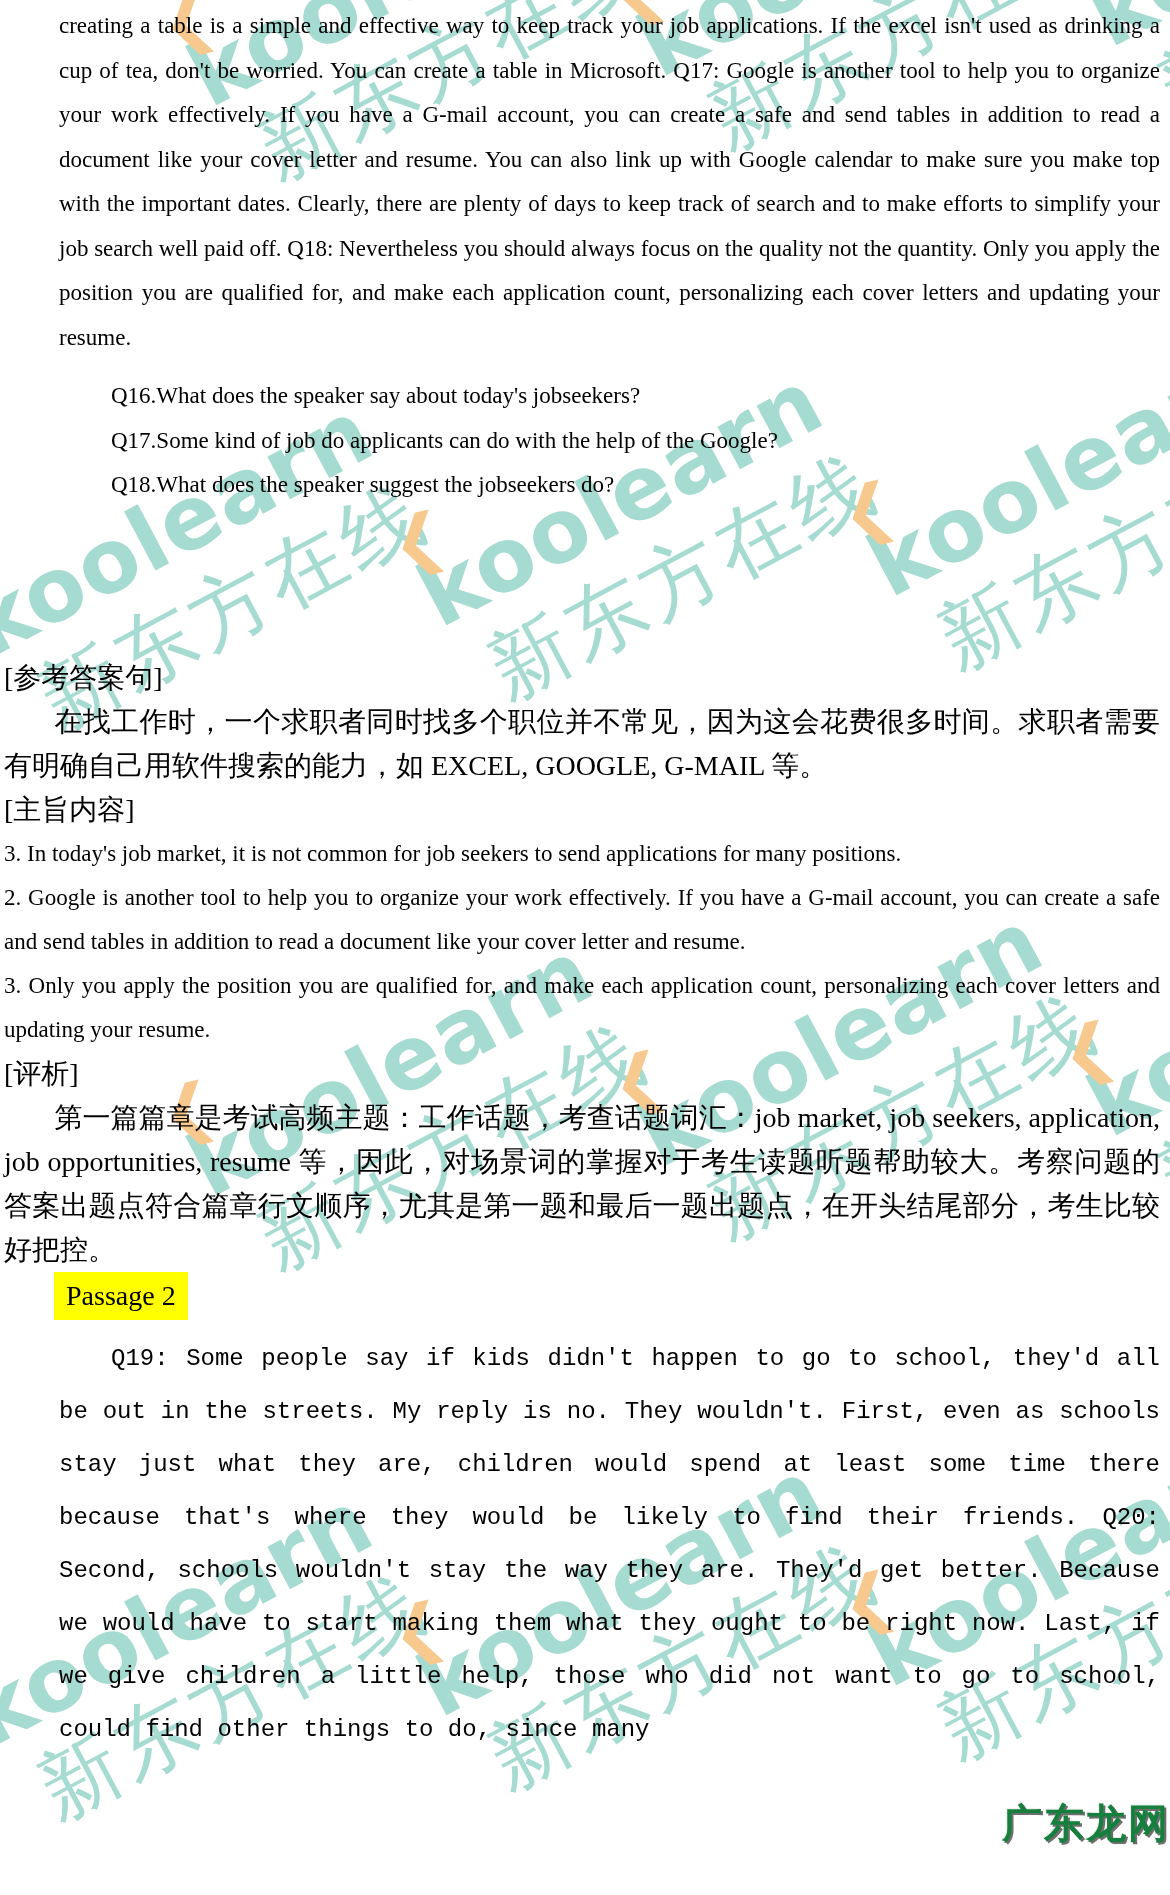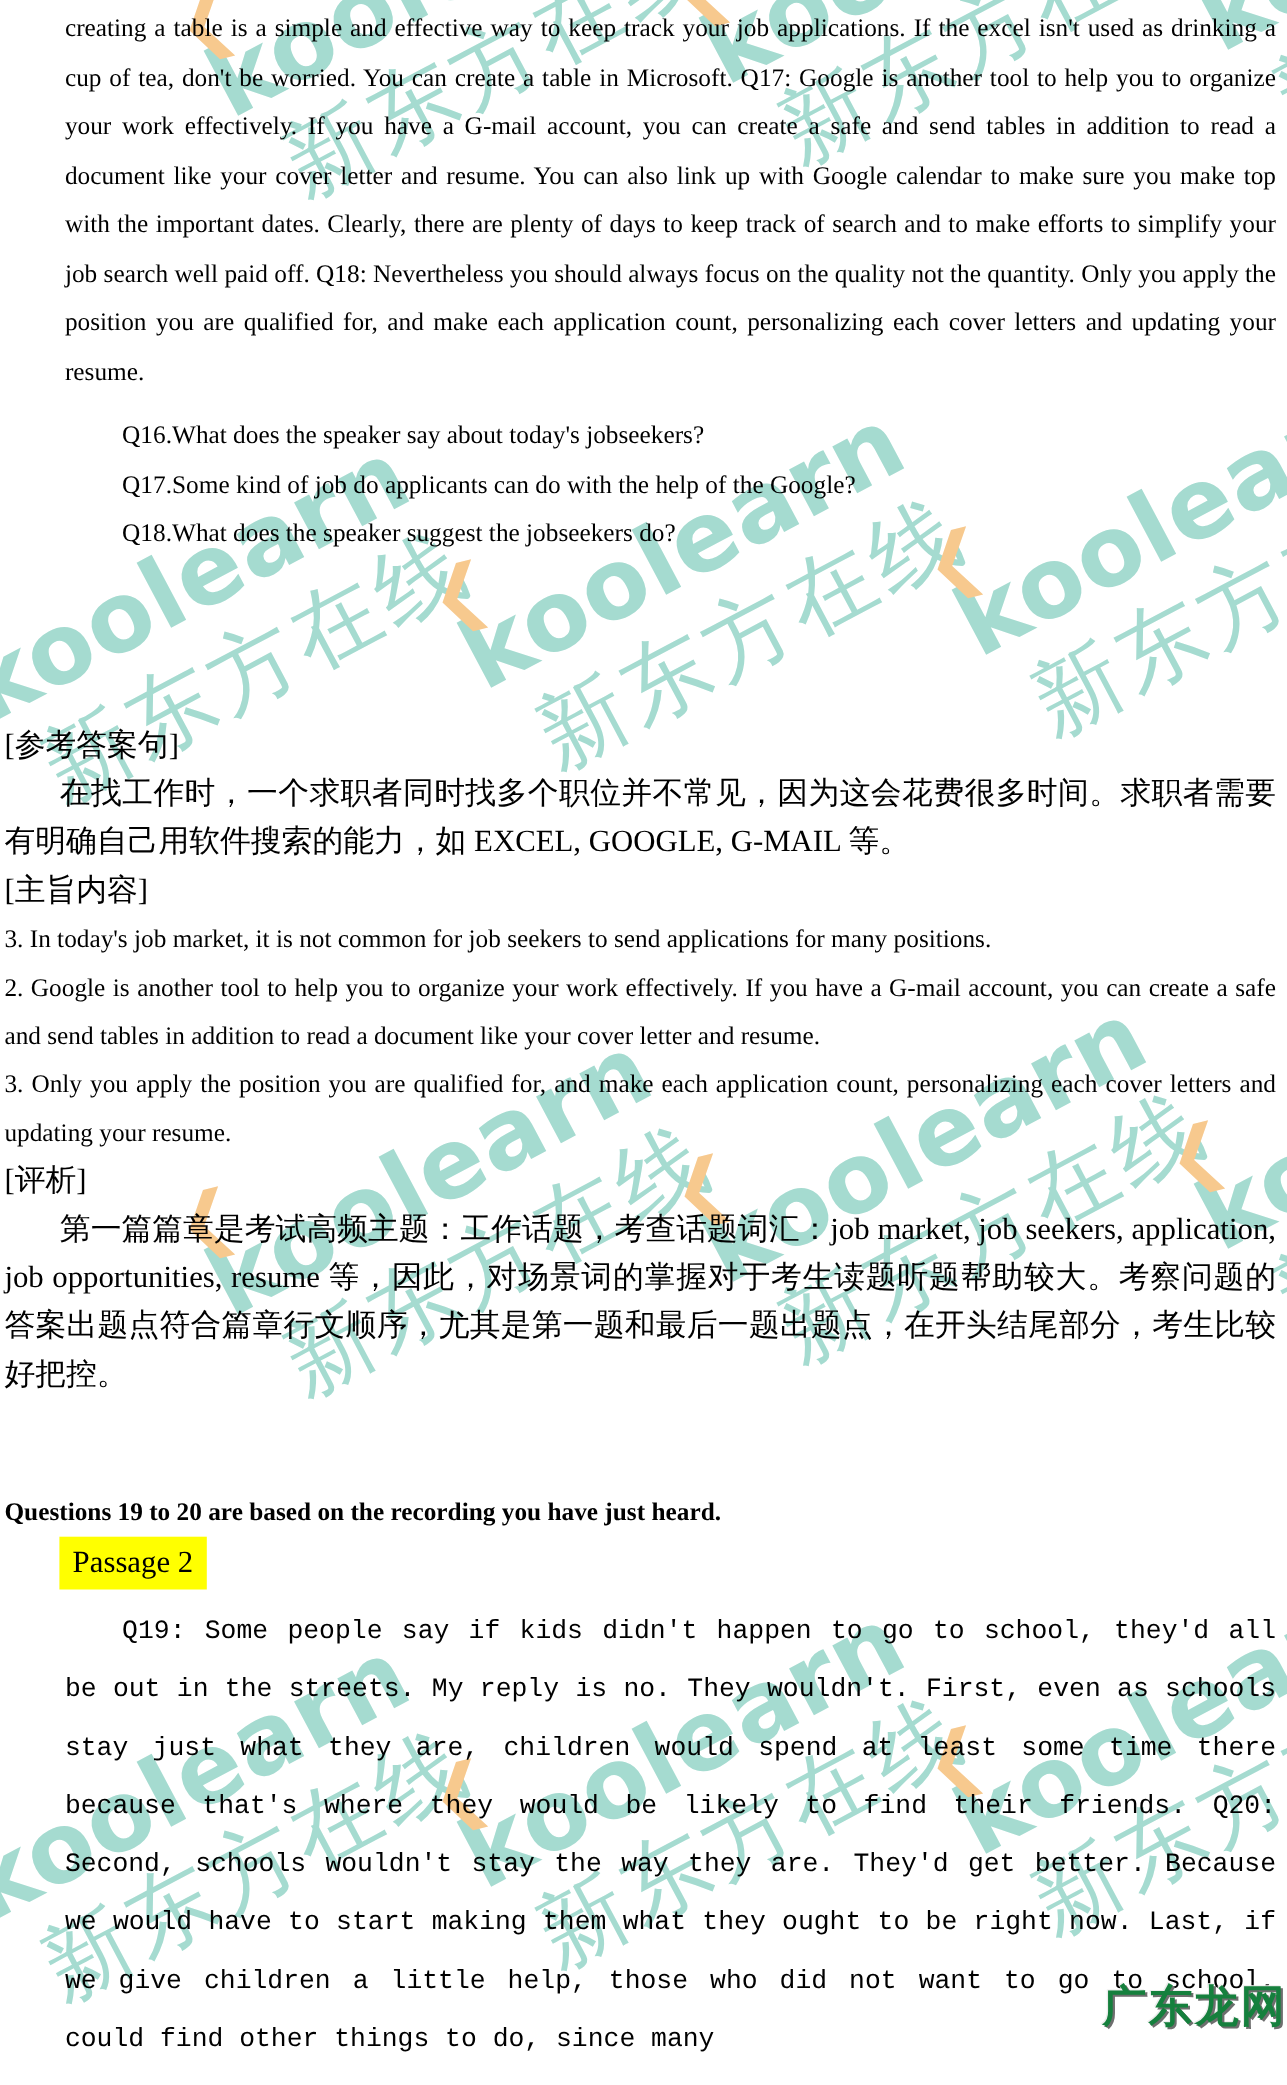--- a/index.html
+++ b/index.html
@@ -209,21 +209,20 @@
 
     <div class="sec-header">[主旨内容]</div>
     <p class="answer-item">3. In today's job market, it is not common for job seekers to send applications for many positions.</p>
     <p class="answer-item">2. Google is another tool to help you to organize your work effectively. If you have a G-mail account, you can create a safe and send tables in addition to read a document like your cover letter and resume.</p>
     <p class="answer-item">3. Only you apply the position you are qualified for, and make each application count, personalizing each cover letters and updating your resume.</p>
 
     <div class="sec-header">[评析]</div>
     <p class="cn-body">第一篇篇章是考试高频主题：工作话题，考查话题词汇：job market, job seekers, application, job opportunities, resume 等，因此，对场景词的掌握对于考生读题听题帮助较大。考察问题的答案出题点符合篇章行文顺序，尤其是第一题和最后一题出题点，在开头结尾部分，考生比较好把控。</p>
   </div>
 
-  <div class="instruction">Questions 19 to 20 are based on the recording you have just heard.</div>
 
   <div>
     <span class="passage-label" style="background: rgb(255, 255, 0);">Passage 2</span>
   </div>
 
   <p class="bottom-para">Q19: Some people say if kids didn't happen to go to school, they'd all be out in the streets. My reply is no. They wouldn't. First, even as schools stay just what they are, children would spend at least some time there because that's where they would be likely to find their friends. Q20: Second, schools wouldn't stay the way they are. They'd get better. Because we would have to start making them what they ought to be right now. Last, if we give children a little help, those who did not want to go to school, could find other things to do, since many</p>
 
 </div>
 
 <div class="corner-mark">广东龙网</div>

